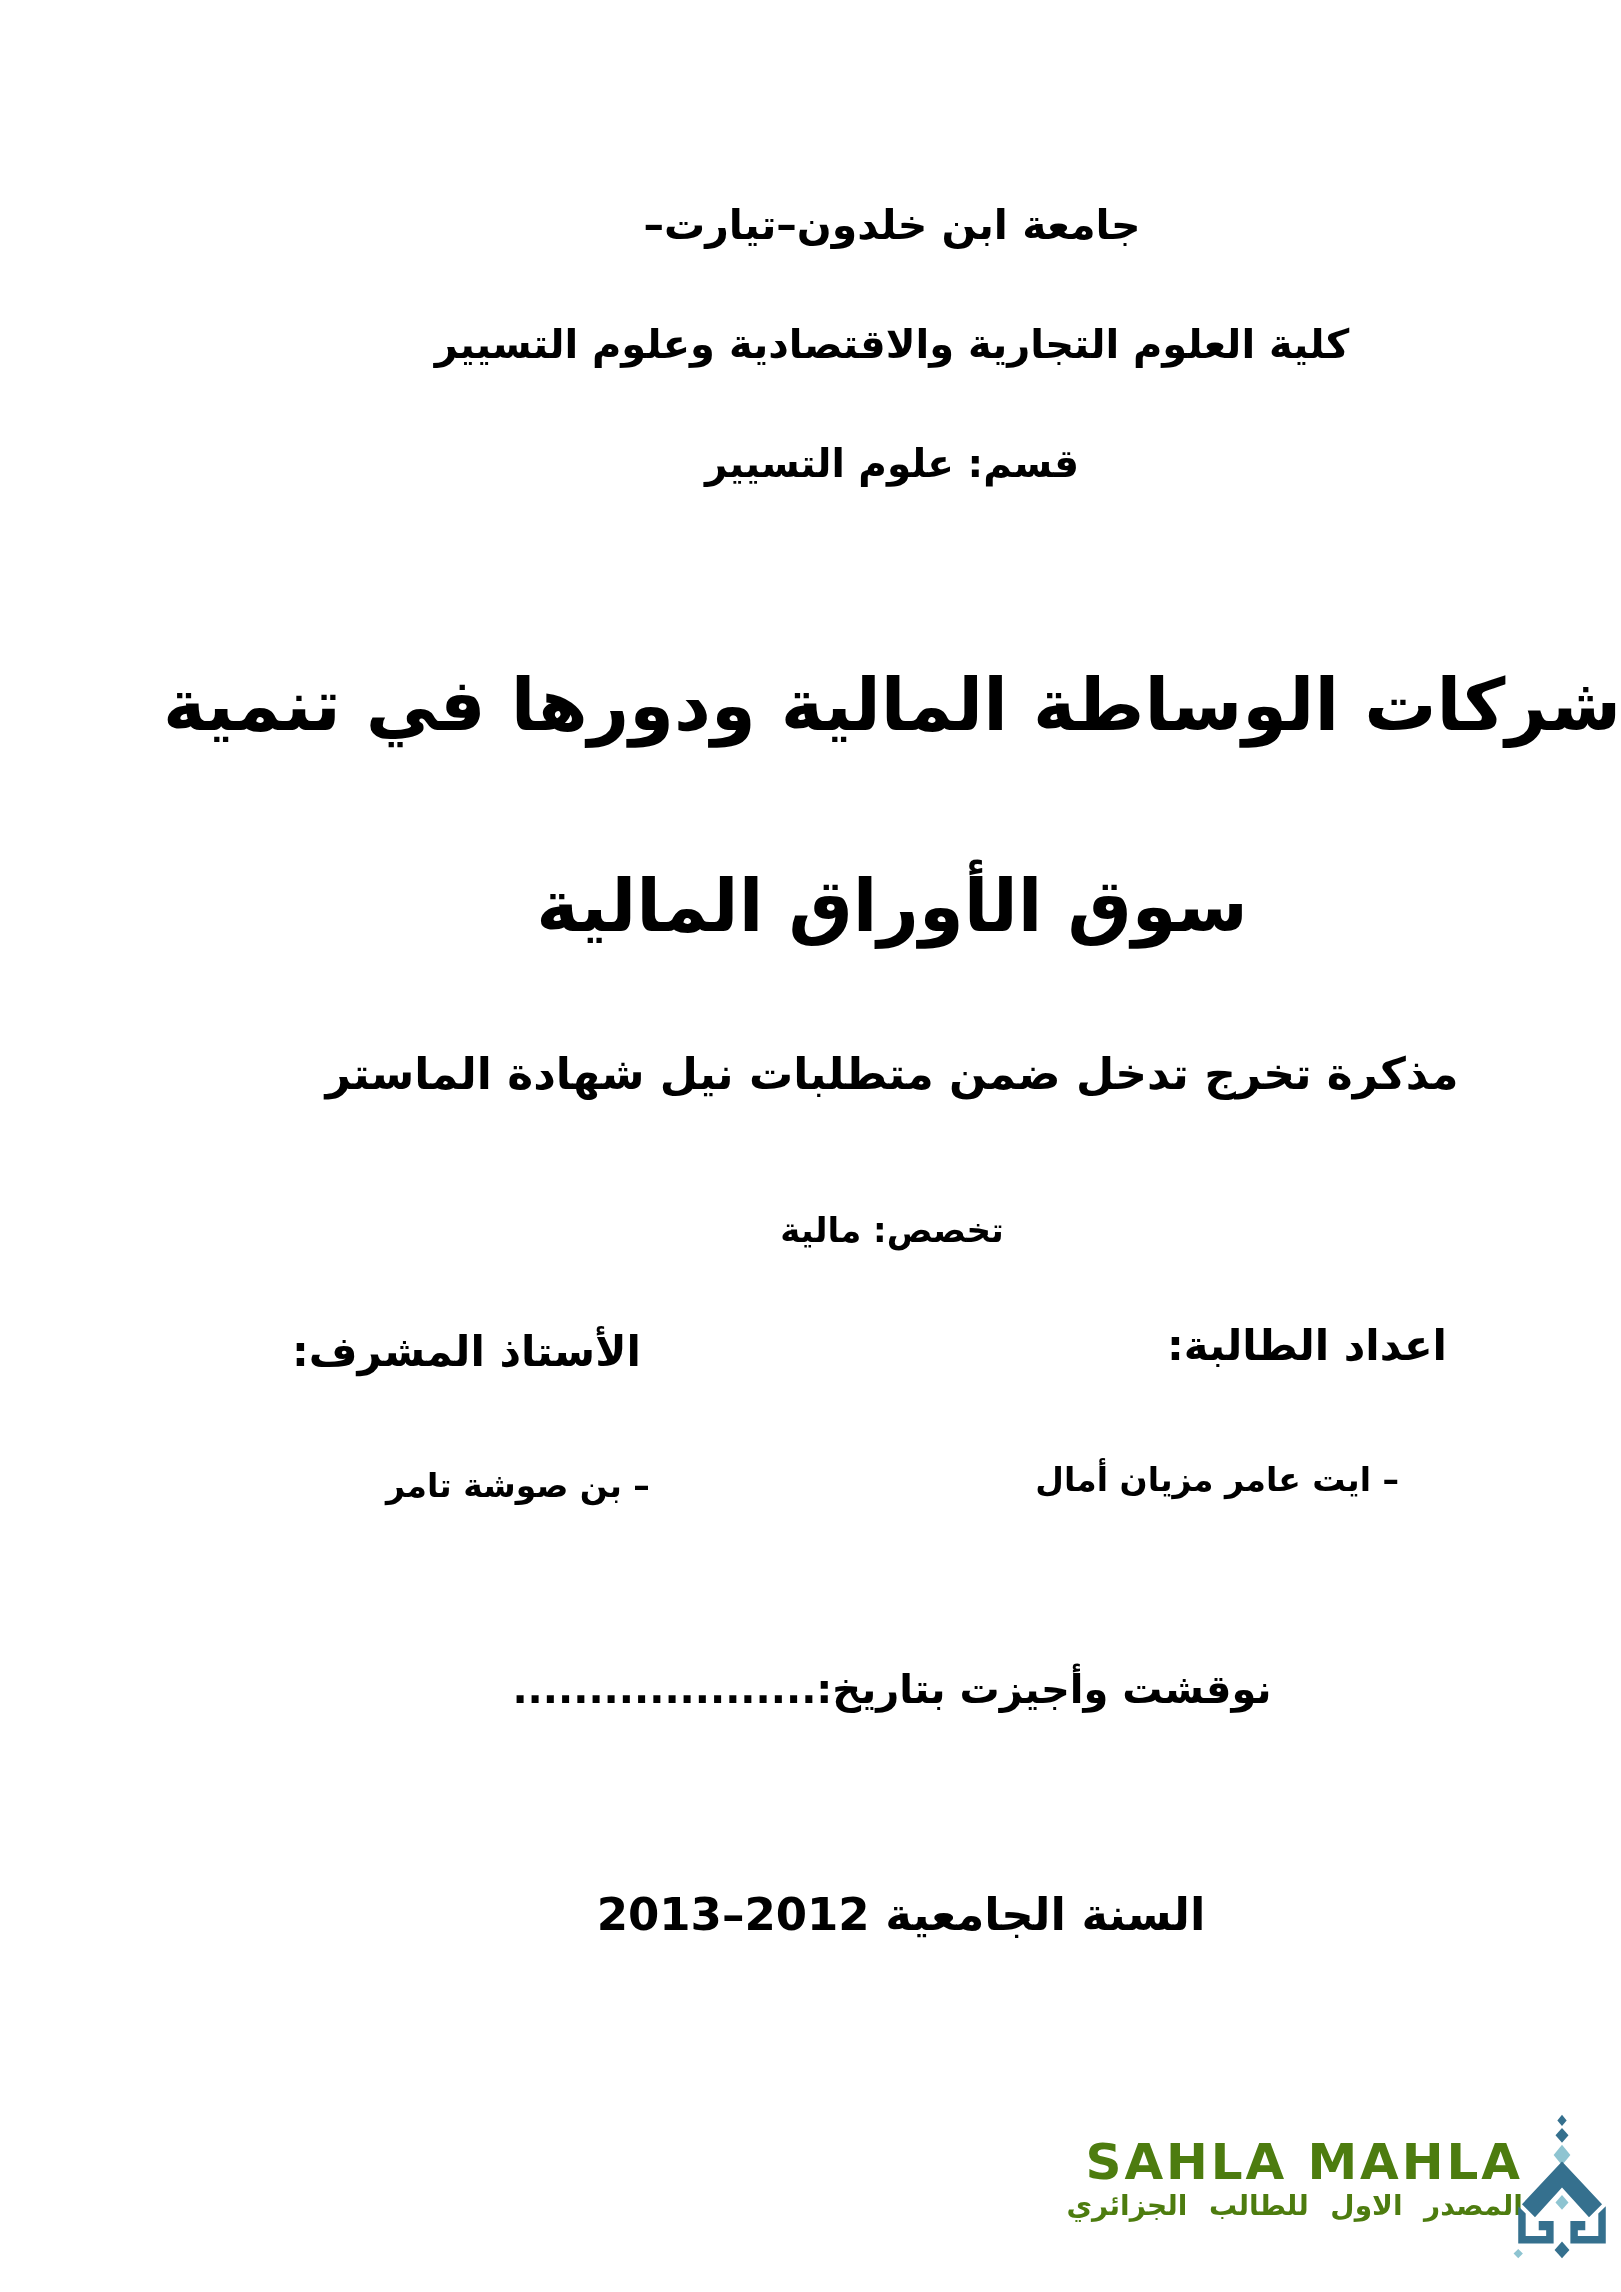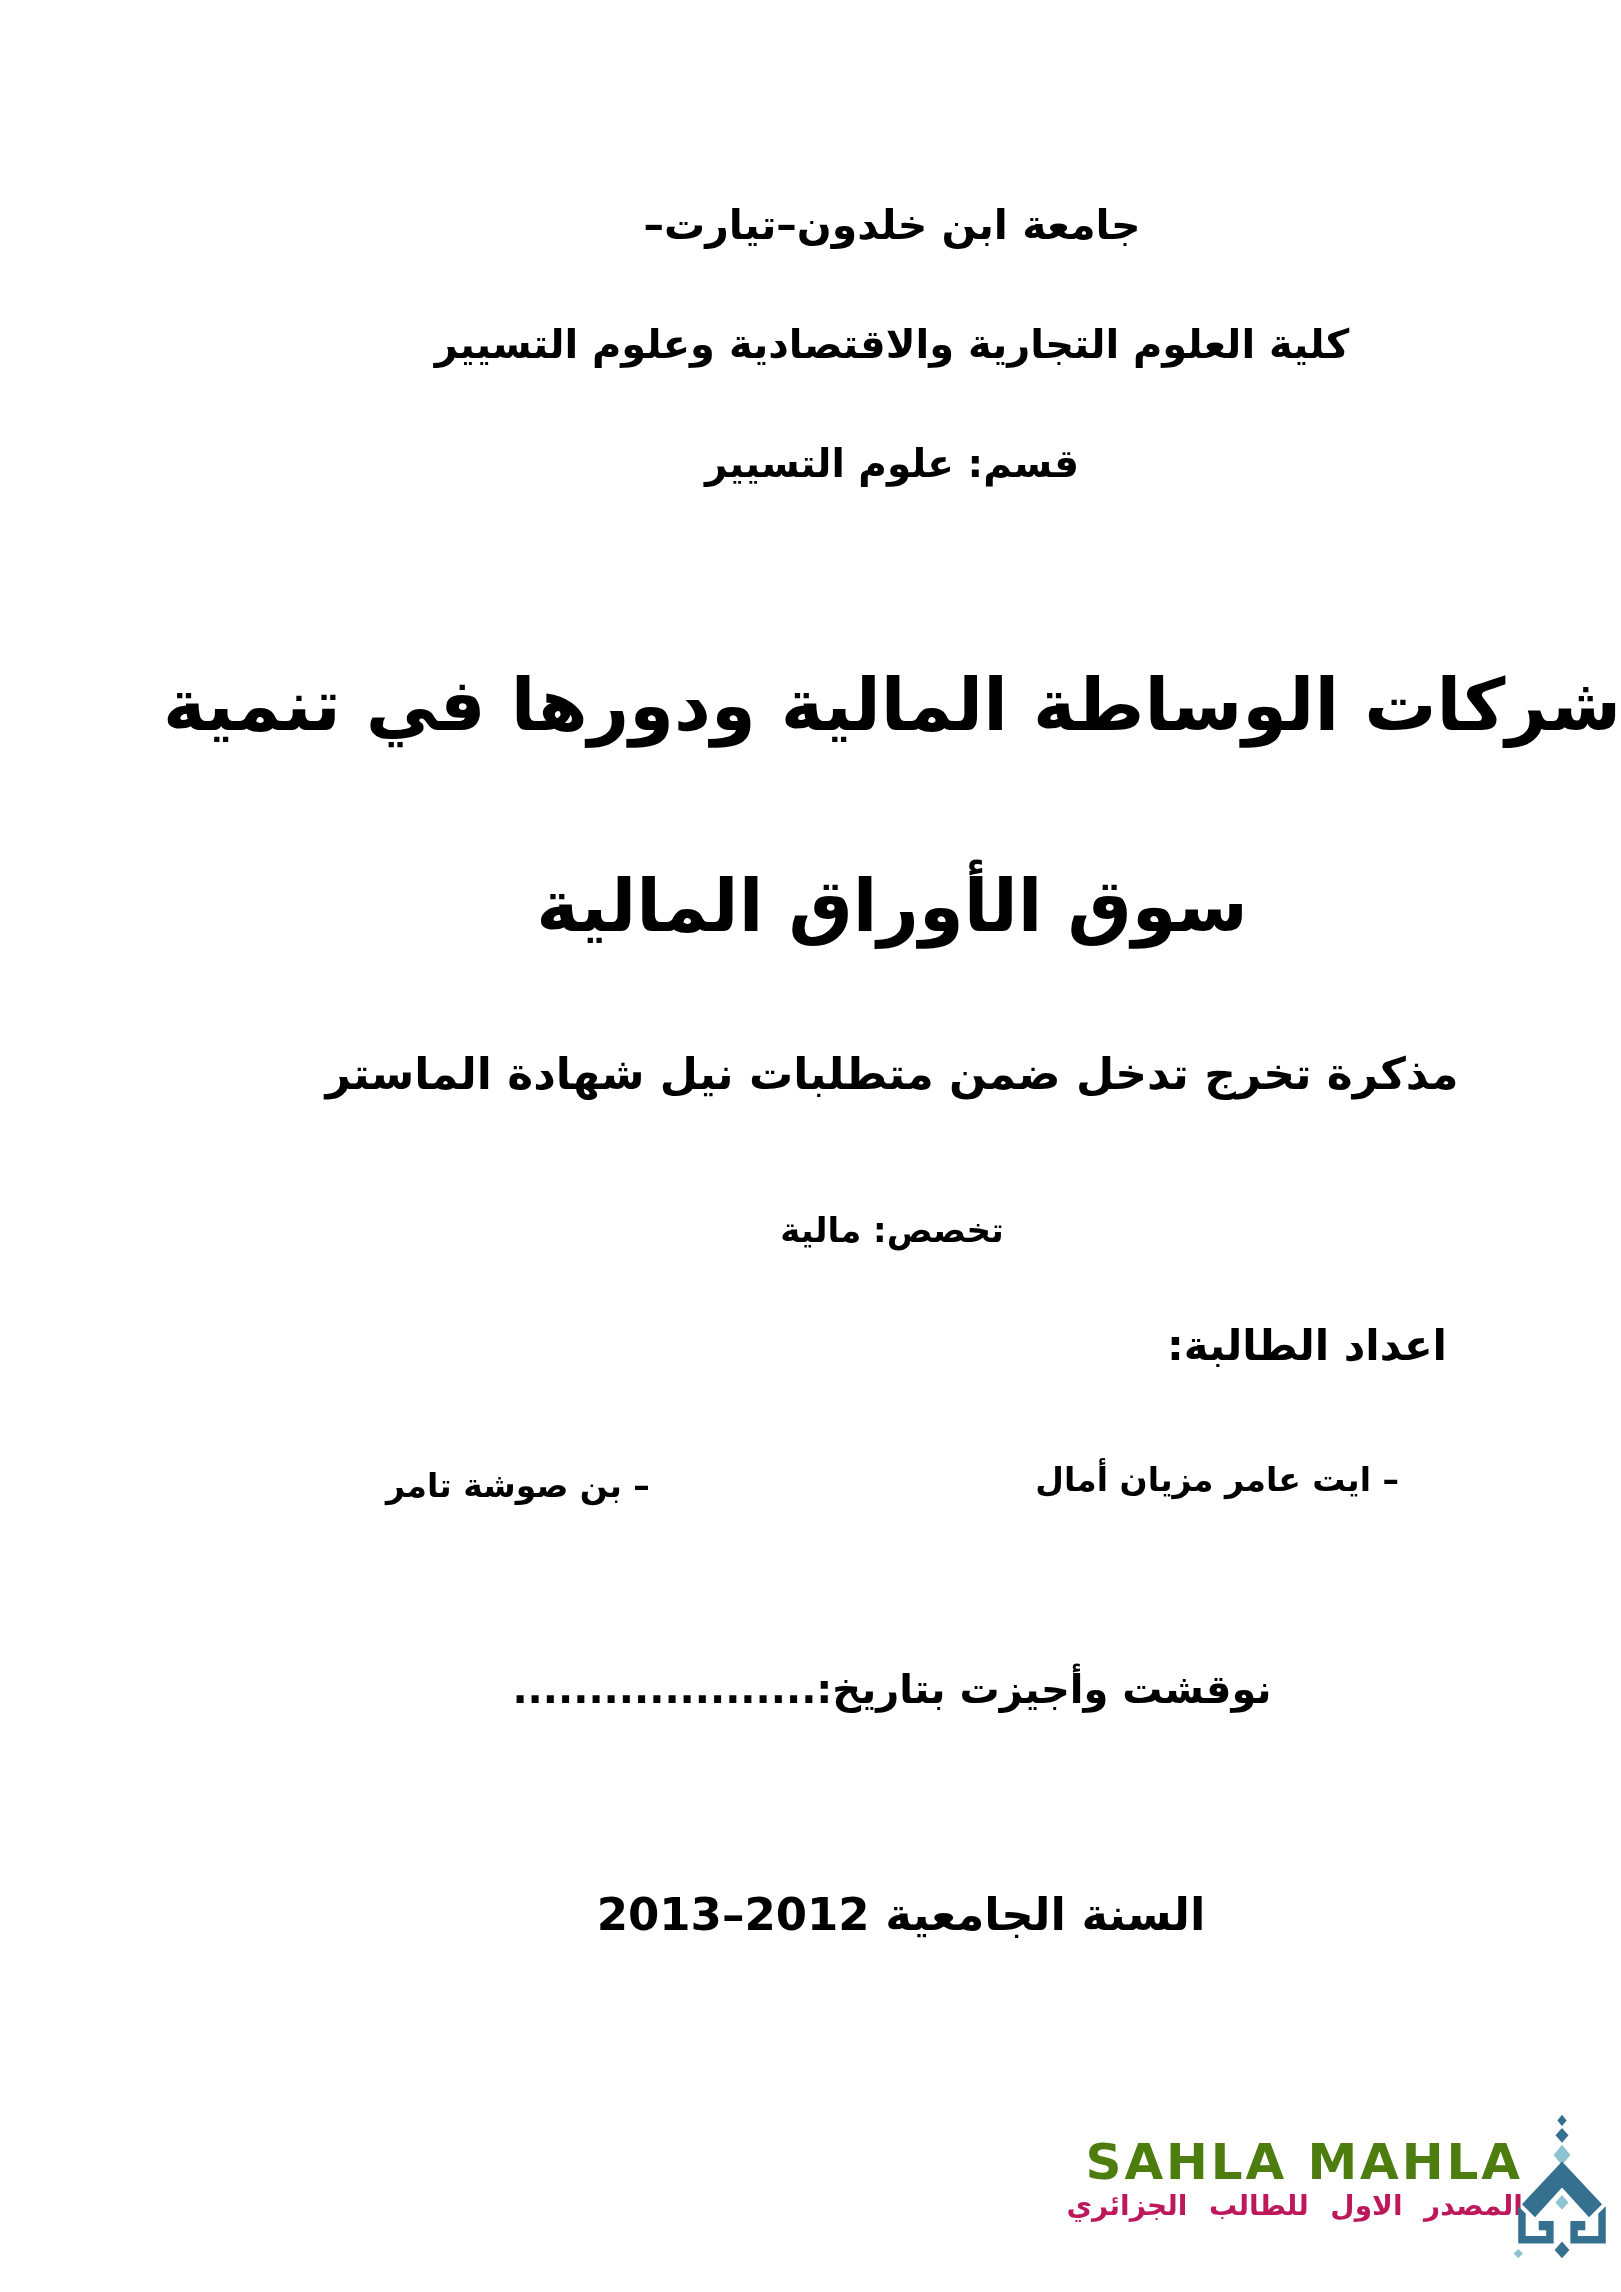--- a/index.html
+++ b/index.html
@@ -70,21 +70,21 @@
     font-weight: bold;
     letter-spacing: 2.9px;
     color: #4d7c0f;
     white-space: nowrap;
     line-height: 1.0;
   }
   .brand-tagline {
     direction: rtl;
     font-size: 28px;
     font-weight: bold;
-    color: #be185d;
+    color: #4d7c0f;
     word-spacing: 11.8px;
     white-space: nowrap;
     margin-top: 5.9px;
     line-height: 1.0;
   }
   .brand-mark { width: 106px; height: 149px; flex: 0 0 auto; }
 </style>
 </head>
 <body>
 
@@ -94,20 +94,21 @@
   <div class="line header-faculty">كلية العلوم التجارية والاقتصادية وعلوم التسيير</div>
   <div class="line header-department">قسم: علوم التسيير</div>
 
   <div class="line title-line1">شركات الوساطة المالية ودورها في تنمية</div>
   <div class="line title-line2">سوق الأوراق المالية</div>
 
   <div class="line thesis-type">مذكرة تخرج تدخل ضمن متطلبات نيل شهادة الماستر</div>
   <div class="line specialty">تخصص: مالية</div>
 
   <div class="col-label student-label">اعداد الطالبة:</div>
+  <div class="col-label supervisor-label">الأستاذ المشرف:</div>
   <div class="col-name student-name">– ايت عامر مزيان أمال</div>
   <div class="col-name supervisor-name">– بن صوشة تامر</div>
 
   <div class="line defense-line">نوقشت وأجيزت بتاريخ:....................</div>
   <div class="line academic-year">السنة الجامعية 2012–2013</div>
 
   <div class="watermark">
     <div class="watermark-text">
       <div class="brand-name">SAHLA MAHLA</div>
       <div class="brand-tagline">المصدر الاول للطالب الجزائري</div>

